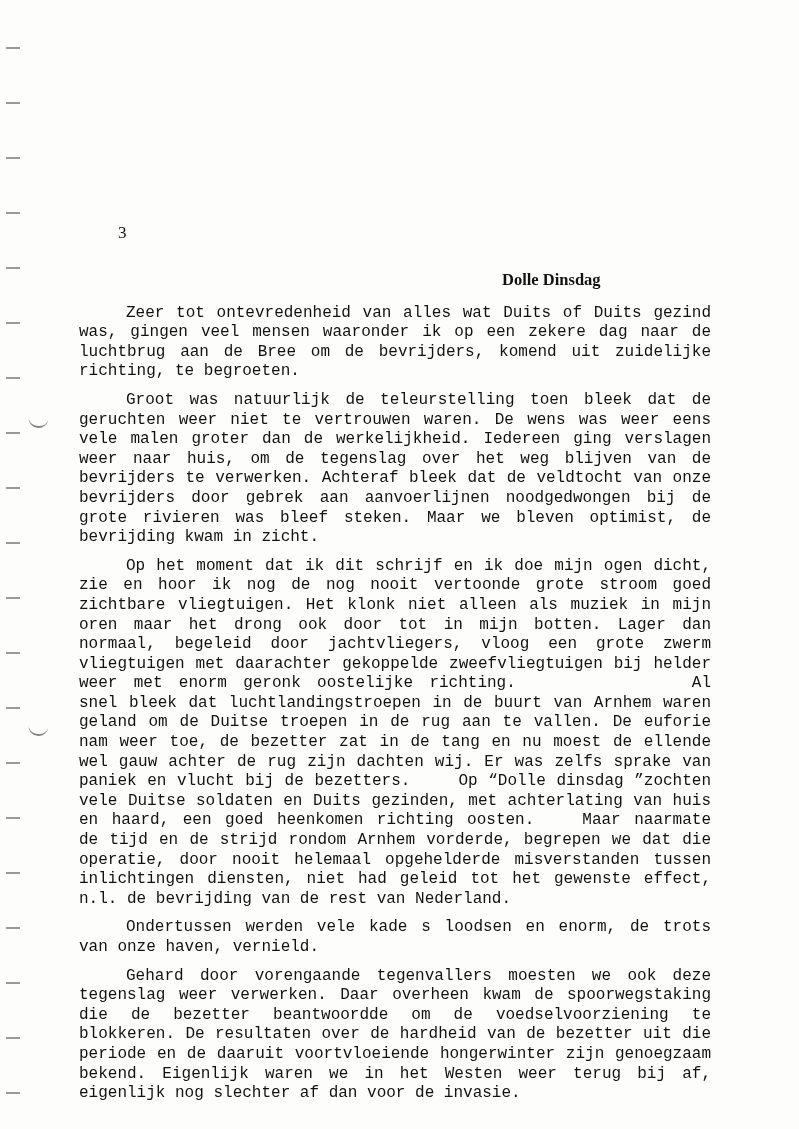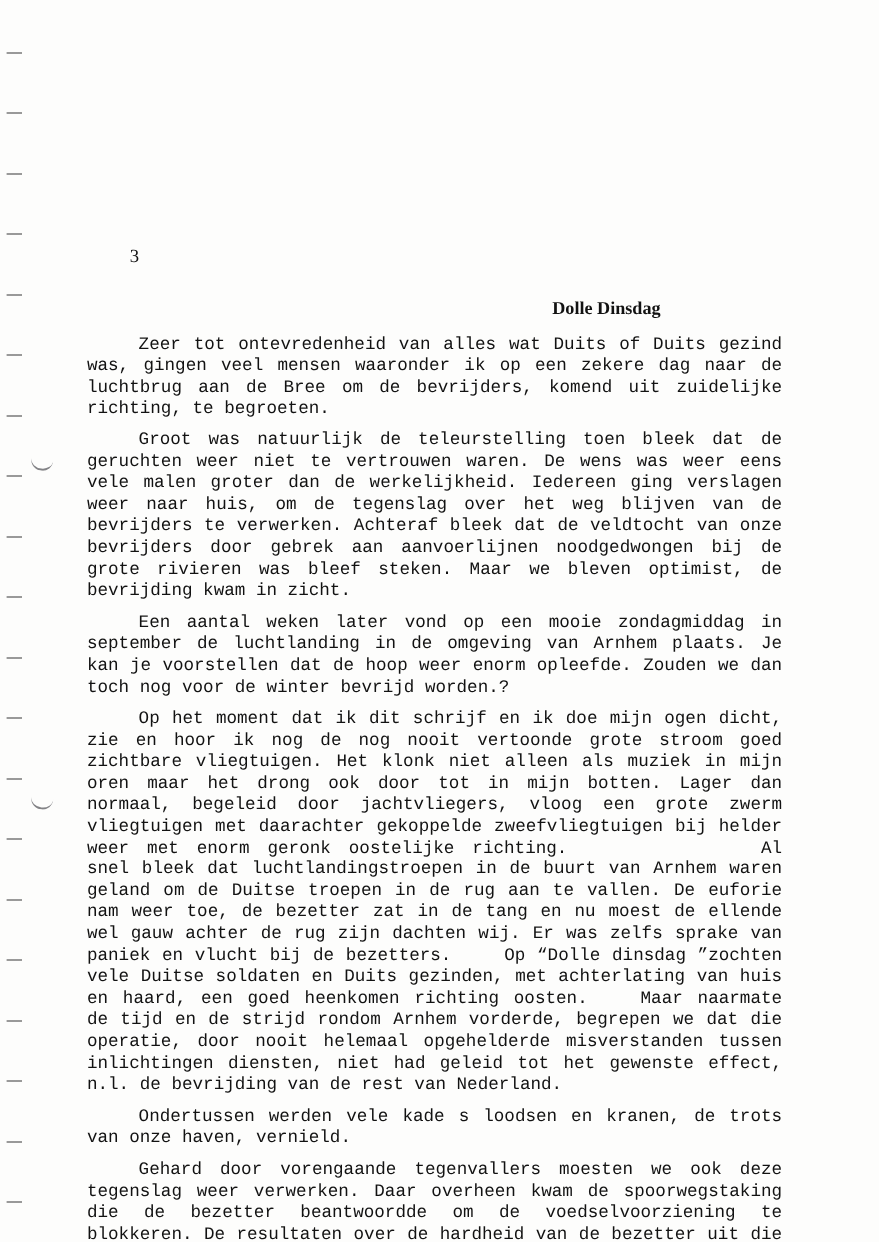--- a/index.html
+++ b/index.html
@@ -79,21 +79,20 @@
   <div class="curve-mark curve-1"></div>
   <div class="curve-mark curve-2"></div>
 
   <div class="page-number">3</div>
 
   <div class="content">
     <div class="heading">Dolle Dinsdag</div>
 
     <p class="para">Zeer tot ontevredenheid van alles wat Duits of Duits gezind was, gingen veel mensen waaronder ik op een zekere dag naar de luchtbrug aan de Bree om de bevrijders, komend uit zuidelijke richting, te begroeten.</p>
     <p class="para">Groot was natuurlijk de teleurstelling toen bleek dat de geruchten weer niet te vertrouwen waren. De wens was weer eens vele malen groter dan de werkelijkheid. Iedereen ging verslagen weer naar huis, om de tegenslag over het weg blijven van de bevrijders te verwerken. Achteraf bleek dat de veldtocht van onze bevrijders door gebrek aan aanvoerlijnen noodgedwongen bij de grote rivieren was bleef steken. Maar we bleven optimist, de bevrijding kwam in zicht.</p>
-    <p class="para">Een aantal weken later vond op een mooie zondagmiddag in september de luchtlanding in de omgeving van Arnhem plaats. Je kan je voorstellen dat de hoop weer enorm opleefde. Zouden we dan toch nog voor de winter bevrijd worden.?</p>
     <p class="para">Op het moment dat ik dit schrijf en ik doe mijn ogen dicht, zie en hoor ik nog de nog nooit vertoonde grote stroom goed zichtbare vliegtuigen.  Het klonk niet alleen als muziek in mijn oren maar het drong ook door tot in mijn botten. Lager dan normaal, begeleid door jachtvliegers, vloog een grote zwerm vliegtuigen met daarachter gekoppelde zweefvliegtuigen bij helder weer met enorm geronk oostelijke richting.           Al snel bleek dat luchtlandingstroepen in de buurt van Arnhem waren geland om de Duitse troepen in de rug aan te vallen.  De euforie nam weer toe, de bezetter zat in de tang en nu moest de ellende wel gauw achter de rug zijn dachten wij. Er was zelfs sprake van paniek en vlucht bij de bezetters.   Op “Dolle dinsdag ”zochten vele Duitse soldaten en Duits gezinden, met achterlating van huis en haard, een goed heenkomen richting oosten.   Maar naarmate de tijd en de strijd rondom Arnhem vorderde, begrepen we dat die operatie, door nooit helemaal opgehelderde misverstanden tussen inlichtingen diensten, niet had geleid tot het gewenste effect, n.l. de bevrijding van de rest van Nederland.</p>
-    <p class="para">Ondertussen werden vele kade s loodsen en kranen, de trots van onze haven, vernield.</p>
+    <p class="para">Ondertussen werden vele kade s loodsen en enorm, de trots van onze haven, vernield.</p>
     <p class="para">Gehard door vorengaande tegenvallers moesten we ook deze tegenslag weer verwerken. Daar overheen kwam de spoorwegstaking die de bezetter beantwoordde om de voedselvoorziening te blokkeren.  De resultaten over de hardheid van de bezetter uit die periode en de daaruit voortvloeiende hongerwinter zijn genoegzaam bekend. Eigenlijk waren we in het Westen weer terug bij af, eigenlijk nog slechter af dan voor de invasie.</p>
 
     <div class="footer-heading">De razzia.</div>
   </div>
 
 </div>
 
 </body></html>

